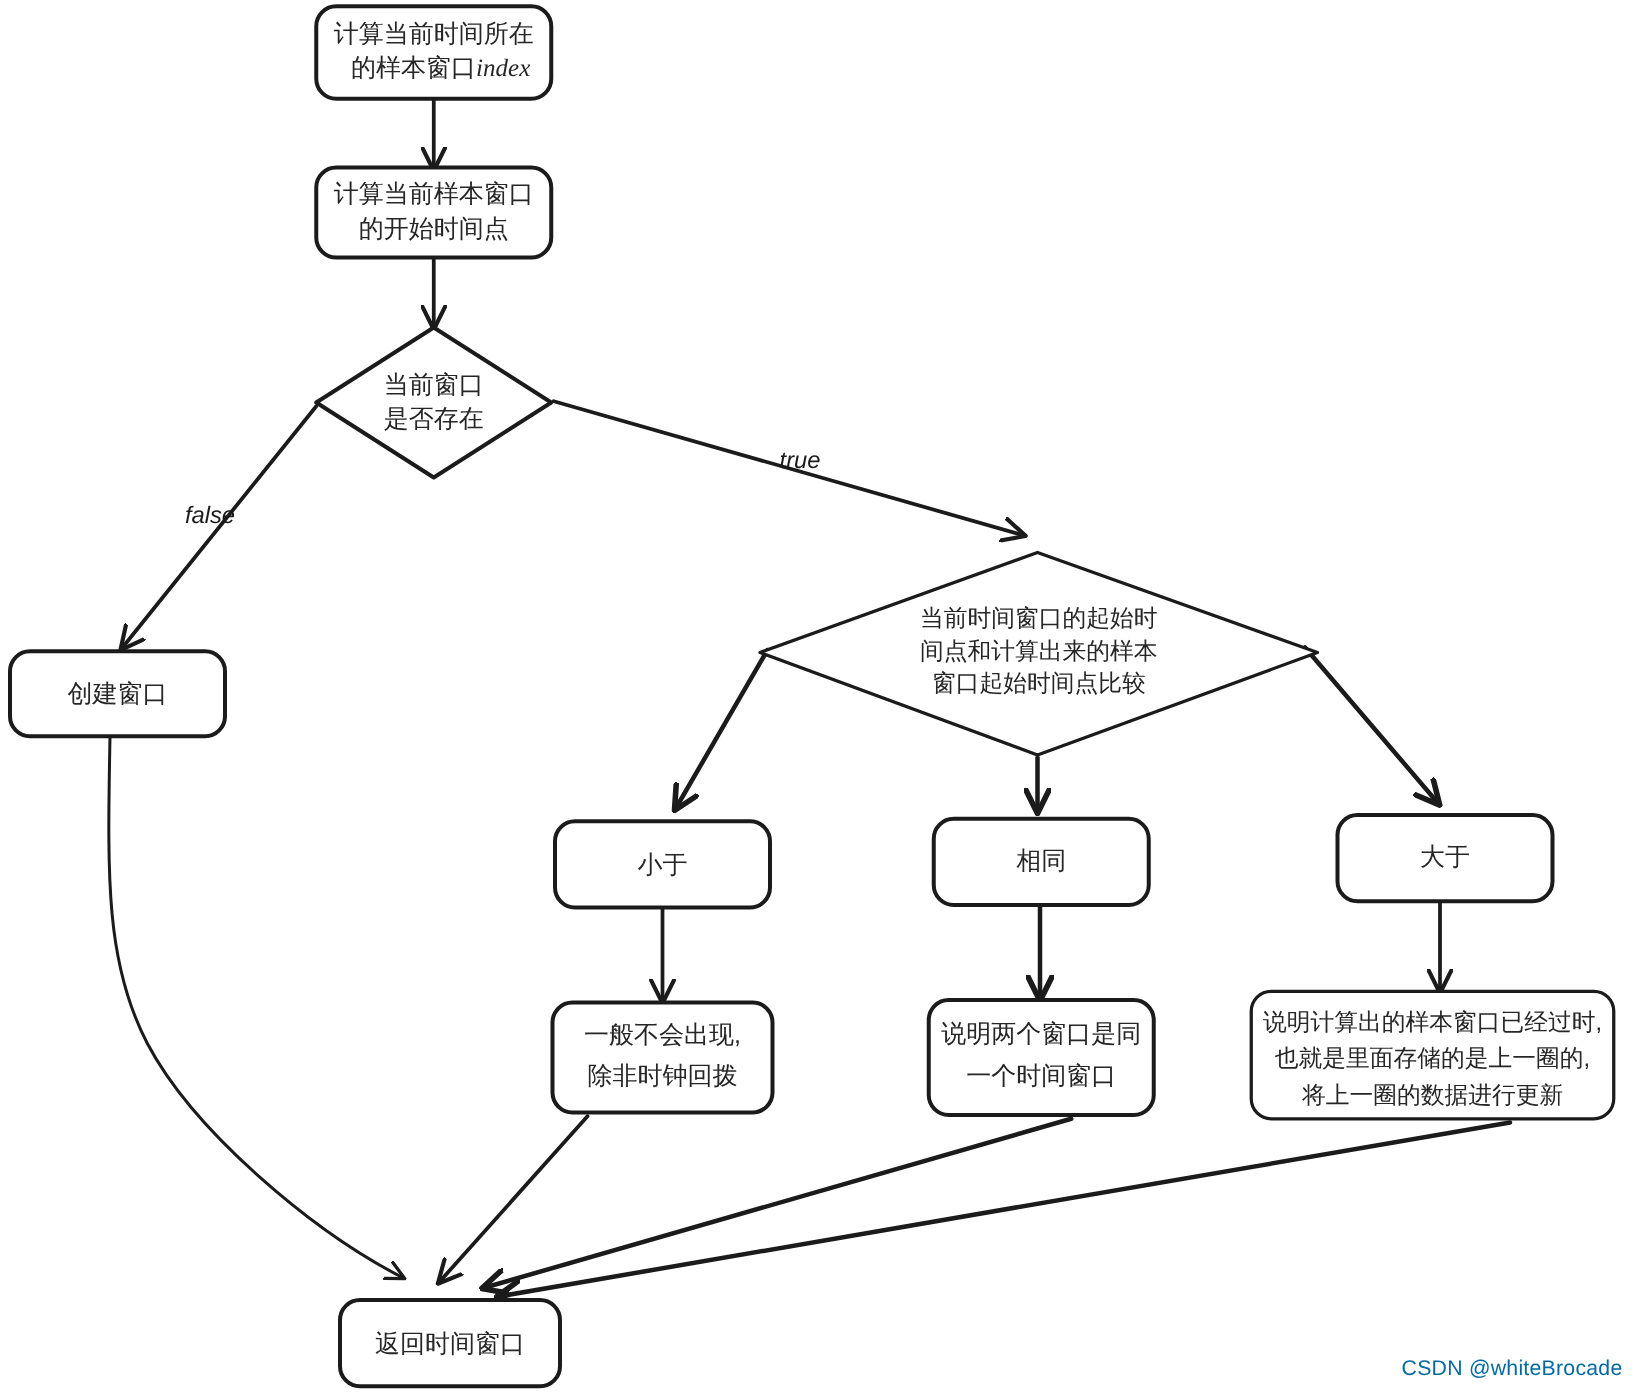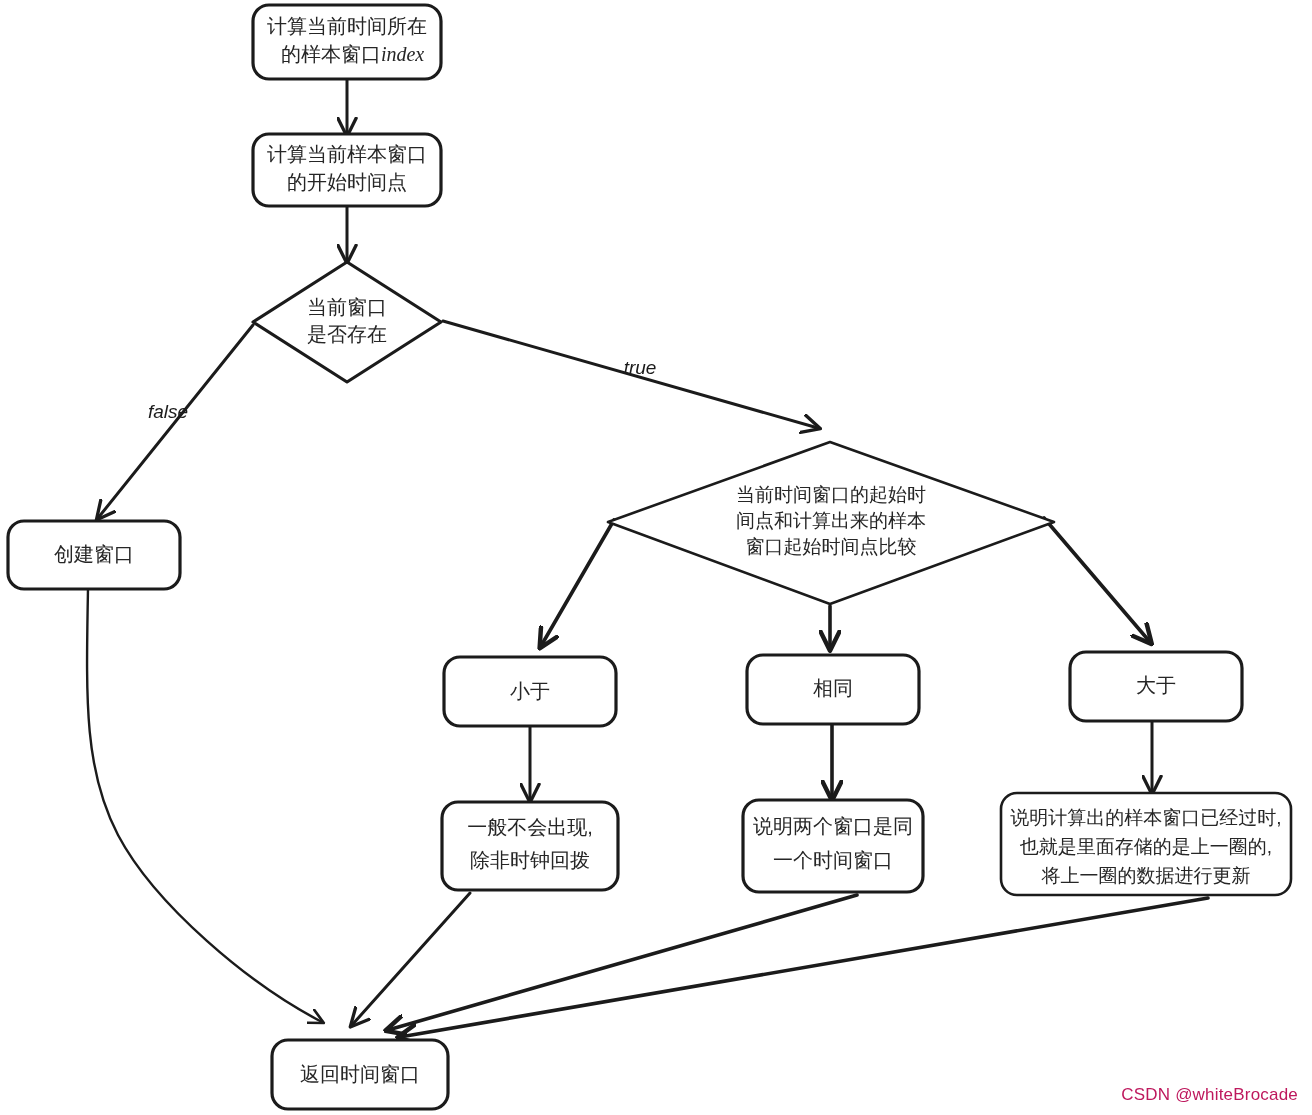--- a/index.html
+++ b/index.html
@@ -63,21 +63,21 @@
     dominant-baseline: middle;
   }
   .handwrite {
     font-style: italic;
     font-family: "Liberation Serif", serif;
   }
   .watermark {
     position: absolute;
     right: 14px;
     bottom: 10px;
-    color: #be185d;
+    color: #0369a1;
     font-size: 17px;
     font-family: "Liberation Sans", sans-serif;
     letter-spacing: 0.2px;
     user-select: none;
   }
 </style>
 </head>
 <body>
 
 <svg id="flowchart" viewBox="0 0 1312 1115" xmlns="http://www.w3.org/2000/svg">

